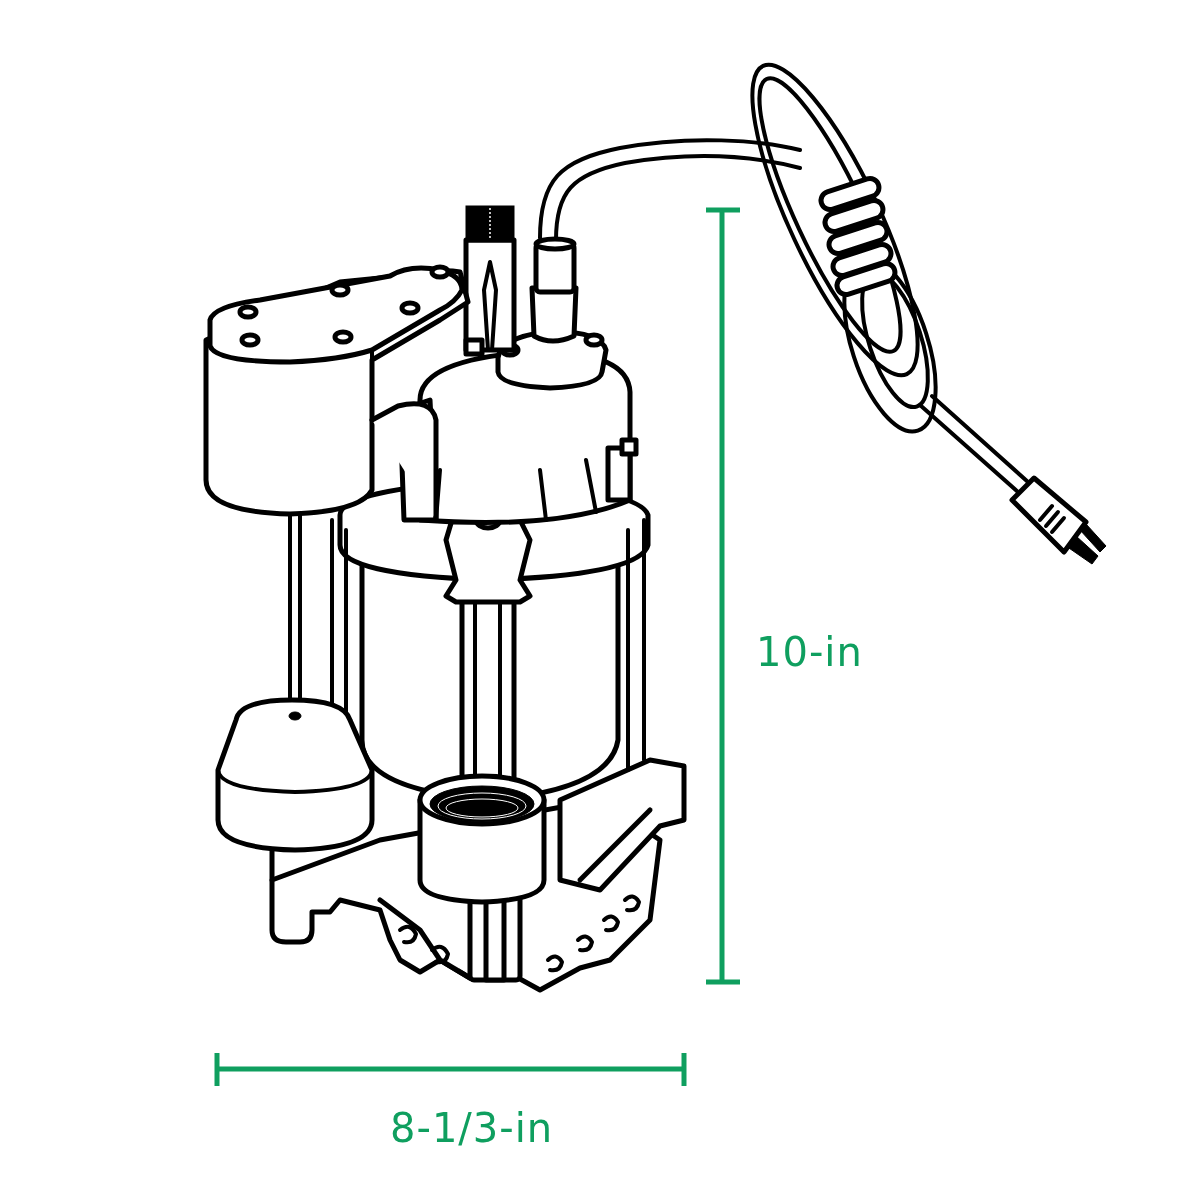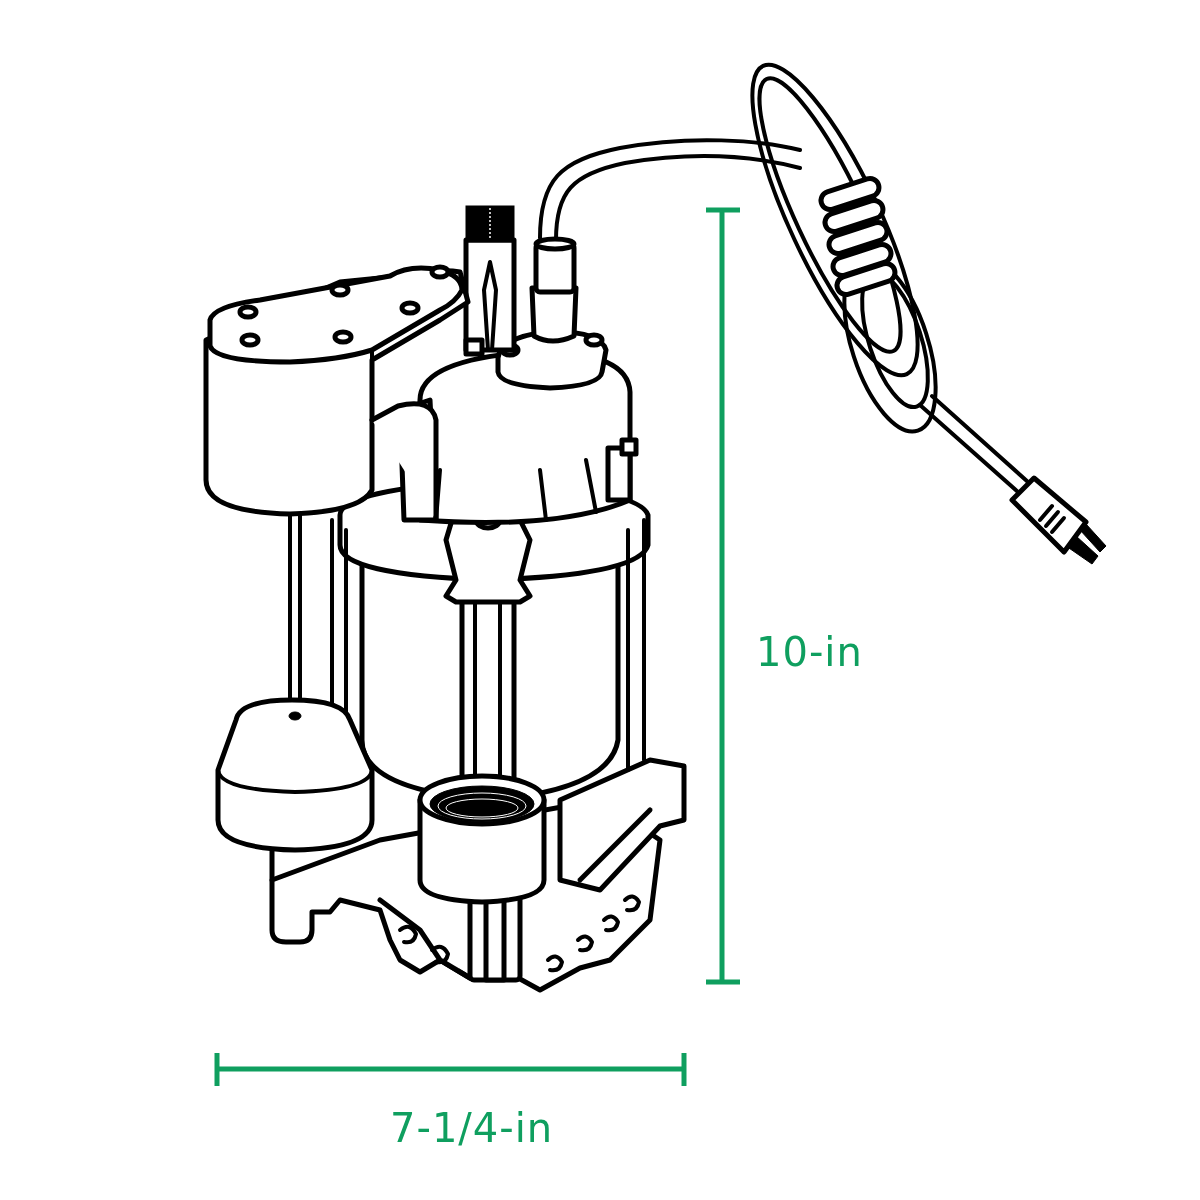--- a/index.html
+++ b/index.html
@@ -161,14 +161,14 @@
       <line class="dim" x1="706" y1="982" x2="740" y2="982"></line>
     </g>
     <g>
       <line class="dim" x1="217" y1="1069" x2="684" y2="1069"></line>
       <line class="dim" x1="217" y1="1053" x2="217" y2="1086"></line>
       <line class="dim" x1="684" y1="1053" x2="684" y2="1086"></line>
     </g>
   </svg>
 
   <div id="label-height" class="dim-label">10-in</div>
-  <div id="label-width" class="dim-label">7-1/4-in</div>
+  <div id="label-width" class="dim-label">8-1/3-in</div>
 </div>
 
 </body></html>

